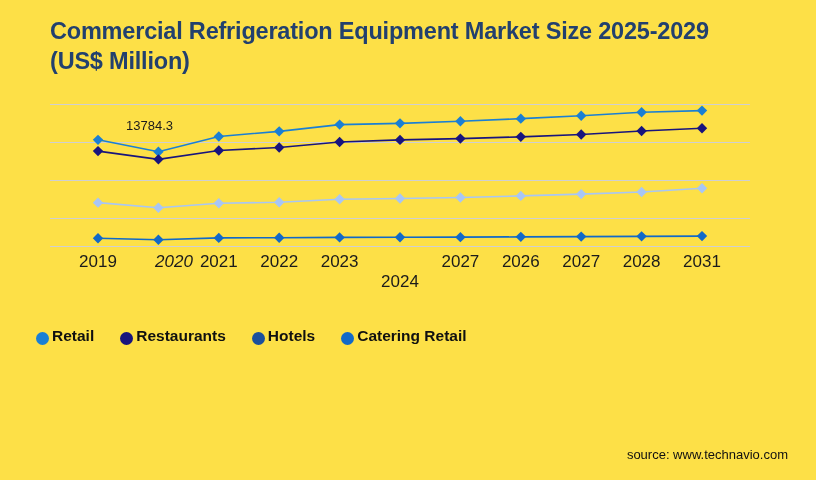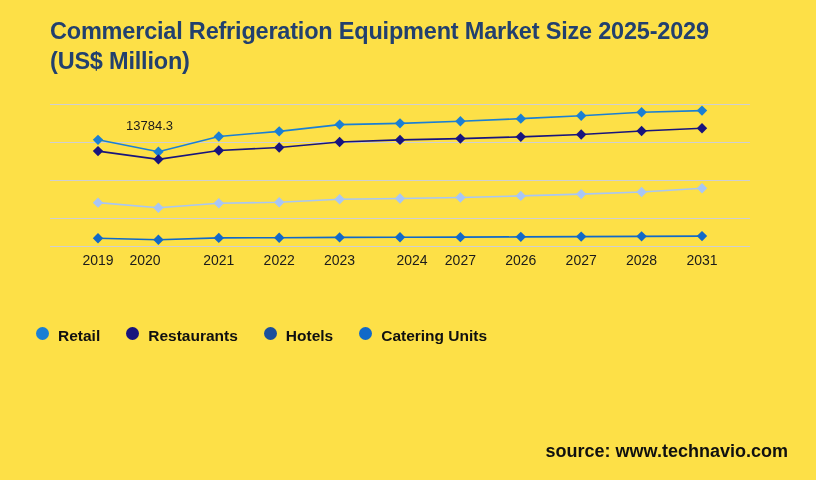--- a/index.html
+++ b/index.html
@@ -27,36 +27,36 @@
   }
   .gridline{
     position:absolute;left:0;width:700px;height:1px;background:#cfcfd2;
   }
   #plot-svg{position:absolute;left:0;top:0;width:700px;height:152px;overflow:visible;}
   #x-axis{
     position:absolute;left:50px;top:252px;width:700px;height:22px;
   }
   .x-tick{
     position:absolute;top:0;width:60px;margin-left:-30px;text-align:center;
-    font-size:14px;color:#1b1b1b;
+    font-size:17px;color:#1b1b1b;
   }
   #data-label{
     position:absolute;left:86px;top:118px;
     font-size:13px;color:#1b1b1b;margin-left:40px;
   }
   #legend{
     position:absolute;left:36px;top:322px;height:28px;
     display:flex;align-items:center;gap:26px;
   }
-  .legend-item{display:flex;align-items:flex-start;gap:9px;}
+  .legend-item{display:flex;align-items:flex-end;gap:3px;}
   .legend-dot{width:13px;height:13px;border-radius:50%;display:block;}
   .legend-label{font-size:15.5px;color:#101010;font-weight:bold;}
   #source{
     position:absolute;right:28px;bottom:18px;
-    font-size:18px;color:#101010;font-weight:bold;
+    font-size:13px;color:#101010;font-weight:normal;
   }
 </style>
 </head>
 <body>
 
 <div id="chart-card">
 
   <div id="chart-title">Commercial Refrigeration Equipment Market Size 2025-2029 (US$ Million)</div>
 
   <div id="plot-area">
@@ -114,25 +114,25 @@
         <path d="M 531.2 135.41818181818184 L 536.4000000000001 140.61818181818182 L 531.2 145.8181818181818 L 526 140.61818181818182 Z" fill="#1169c8"></path>
         <path d="M 591.6 135.16363636363639 L 596.8000000000001 140.36363636363637 L 591.6 145.56363636363636 L 586.4 140.36363636363637 Z" fill="#1169c8"></path>
         <path d="M 652 134.9090909090909 L 657.2 140.1090909090909 L 652 145.30909090909088 L 646.8 140.1090909090909 Z" fill="#1169c8"></path>
       </svg>
   </div>
 
   <div id="data-label">13784.3</div>
 
   <div id="x-axis">
       <div class="x-tick" style="left: 48px;">2019</div>
-      <div class="x-tick" style="left: 95px;">2020</div>
+      <div class="x-tick" style="left: 124px; font-style: italic;">2020</div>
       <div class="x-tick" style="left: 168.8px;">2021</div>
       <div class="x-tick" style="left: 229.2px;">2022</div>
       <div class="x-tick" style="left: 289.6px;">2023</div>
-      <div class="x-tick" style="left: 362px;">2024</div>
+      <div class="x-tick" style="left: 350px; margin-top: 20px;">2024</div>
       <div class="x-tick" style="left: 410.4px;">2027</div>
       <div class="x-tick" style="left: 470.8px;">2026</div>
       <div class="x-tick" style="left: 531.2px;">2027</div>
       <div class="x-tick" style="left: 591.6px;">2028</div>
       <div class="x-tick" style="left: 652px;">2031</div>
     </div>
 
   <div id="legend">
       <div class="legend-item">
         <span class="legend-dot" style="background: rgb(26, 127, 212);"></span>
@@ -141,19 +141,19 @@
       <div class="legend-item">
         <span class="legend-dot" style="background: rgb(24, 20, 125);"></span>
         <span class="legend-label">Restaurants</span>
       </div>
       <div class="legend-item">
         <span class="legend-dot" style="background: rgb(27, 79, 156);"></span>
         <span class="legend-label">Hotels</span>
       </div>
       <div class="legend-item">
         <span class="legend-dot" style="background: rgb(17, 105, 200);"></span>
-        <span class="legend-label">Catering Units</span>
+        <span class="legend-label">Catering Retail</span>
       </div>
     </div>
 
   <div id="source">source: www.technavio.com</div>
 
 </div>
 
 </body></html>

